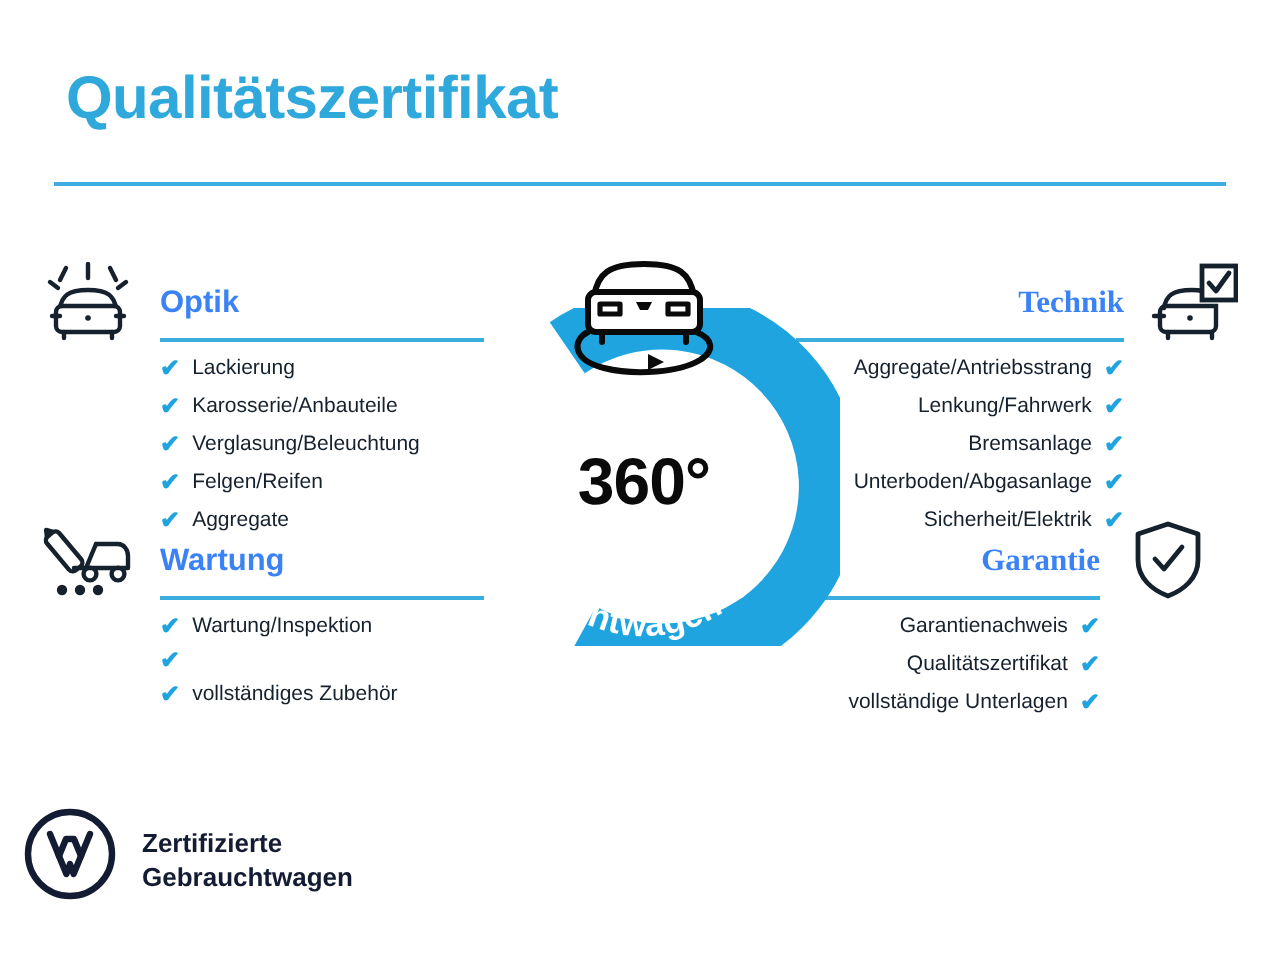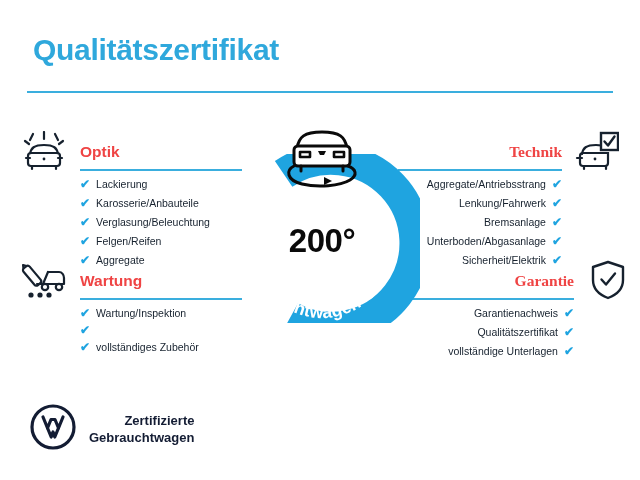--- a/index.html
+++ b/index.html
@@ -40,21 +40,21 @@
     background: #3AAEDE;
   }
 
   
   .section {
     position: absolute;
   }
   .sec-optik    { left: 20px;  top: 130px; width: 215px; }
   .sec-wartung  { left: 20px;  top: 259px; width: 215px; }
   .sec-technik  { left: 405px; top: 130px; width: 215px; }
-  .sec-garantie { left: 417px; top: 259px; width: 215px; }
+  .sec-garantie { left: 393px; top: 259px; width: 215px; }
 
   .sec-head {
     position: relative;
     height: 46px;
   }
   .sec-icon {
     position: absolute;
     top: 0;
     width: 48px;
     height: 42px;
@@ -64,21 +64,21 @@
   }
   .sec-icon svg { display: block; }
   .left .sec-icon  { left: 0px; }
   .right .sec-icon { right: 0px; }
 
   .sec-title {
     position: absolute;
     top: 13px;
     font-size: 15.5px;
     font-weight: bold;
-    color: #ef4444;
+    color: #3b82f6;
     white-space: nowrap;
   }
   .left  .sec-title { left: 60px; }
   .right .sec-title { right: 58px; font-family: Liberation Serif, serif; }
 
   .sec-rule {
     position: absolute;
     top: 39px;
     height: 2px;
     background: #3AAEDE;
@@ -135,25 +135,24 @@
     text-align: center;
     font-size: 33px;
     font-weight: bold;
     color: #0A0A0A;
     letter-spacing: -0.5px;
   }
 
   
   .footer {
     position: absolute;
-    left: 30px;
+    left: 12px;
     top: 404px;
     display: flex;
     align-items: center;
-    text-align: right;
   }
   .vw-logo { flex: 0 0 auto; }
   .vw-text {
     margin-left: 13px;
     font-size: 13px;
     font-weight: bold;
     line-height: 17px;
     color: #131C33;
     white-space: pre-line;
   }
@@ -337,21 +336,21 @@
         <path d="M54 34 h10 v5 h-10 z" fill="#ffffff" stroke="#0A0A0A" stroke-width="2.6" stroke-linejoin="round"></path>
         <path d="M38 33 h8 l-2 4 h-4 z" fill="#0A0A0A"></path>
         <line x1="21" y1="48" x2="21" y2="53" stroke="#0A0A0A" stroke-width="3" stroke-linecap="round"></line>
         <line x1="63" y1="48" x2="63" y2="53" stroke="#0A0A0A" stroke-width="3" stroke-linecap="round"></line>
 
         <path d="M14 48 C6 52 6 62 22 66 C38 70 60 68 70 62 C78 57 76 51 68 48" fill="none" stroke="#0A0A0A" stroke-width="3" stroke-linecap="round"></path>
         <path d="M44 59 L52 63 L44 67 Z" fill="#0A0A0A"></path>
       </svg>
     </span>
 
-    <div class="badge-360">200°</div>
+    <div class="badge-360">360°</div>
   </div>
 
   <div class="footer">
     <span class="vw-logo">
       <svg width="46" height="46" viewBox="0 0 46 46">
         <circle cx="23" cy="23" r="21" fill="none" stroke="#131C33" stroke-width="3.2"></circle>
         <path d="M13 13 L17.5 24 L21 15.5 L23 15.5 L25 15.5 L28.5 24 L33 13" fill="none" stroke="#131C33" stroke-width="3.2" stroke-linejoin="round" stroke-linecap="round"></path>
         <path d="M17.5 24 L21.2 33 L23 28 L24.8 33 L28.5 24" fill="none" stroke="#131C33" stroke-width="3.2" stroke-linejoin="round" stroke-linecap="round"></path>
       </svg>
     </span>

